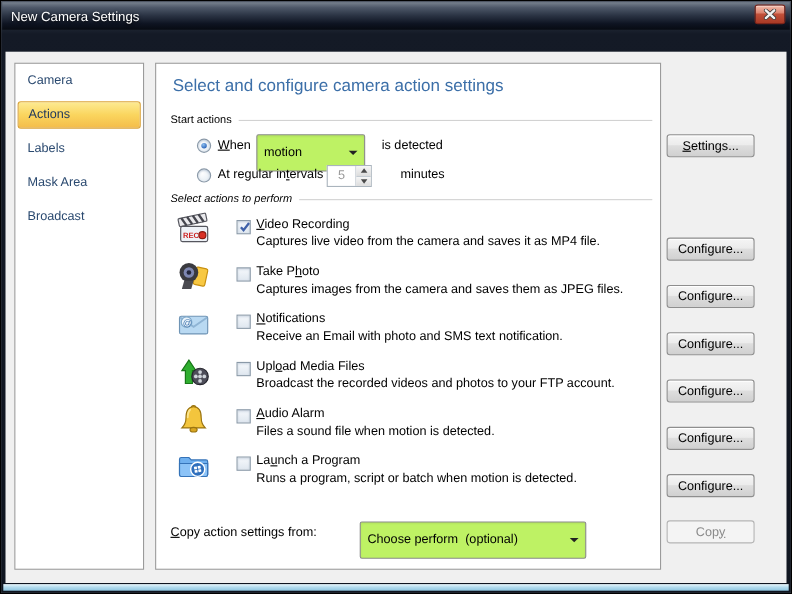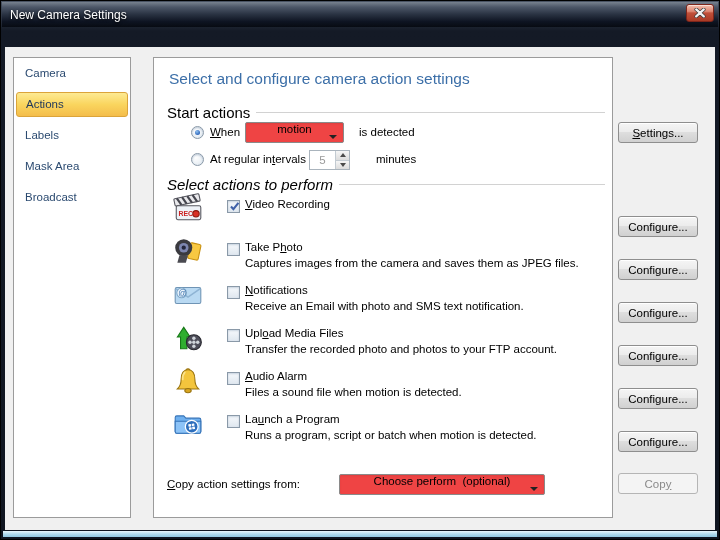--- a/index.html
+++ b/index.html
@@ -26,57 +26,57 @@
   }
   
   .bottom-strip{
     position:absolute;left:2px;right:2px;bottom:2px;height:6px;
     background:linear-gradient(180deg,#eaf7fc 0%,#b5ddef 45%,#8fc6e0 100%);
   }
   
   .content{position:absolute;left:4px;top:26px;right:4px;bottom:9px;background:#f0f0f0;margin-top:20px;}
   .panel{position:absolute;background:#fff;border:1px solid var(--panel-border,#9b9b9b);}
   .panel-side{left:8px;top:10px;width:118px;height:461px;}
-  .panel-main{left:148px;top:10px;width:460px;height:461px;}
+  .panel-main{left:136px;top:10px;width:460px;height:461px;}
   
   .nav{list-style:none;margin:0;padding:0;}
   .nav li{
     height:31px;line-height:31px;padding-left:11px;
     color:var(--nav-text,#2b4a70);font-size:11.5px;cursor:default;
   }
   .nav li.selected{
     height:25px;line-height:23px;margin:3px 2px;padding-left:9px;
     background:linear-gradient(180deg,var(--selected-nav-top,#fdea92) 0%,#fad55e 50%,var(--selected-nav-bottom,#f4bd4b) 100%);
     border:1px solid var(--selected-nav-border,#dba43a);border-radius:3px;color:#233a5c;
   }
   
   .heading{position:absolute;left:15px;top:12px;font-size:15.5px;color:var(--heading-blue,#3c6fa8);}
-  .group-head{position:absolute;left:13px;right:5px;display:flex;align-items:center;font-size:15px;color:#000;}
+  .group-head{position:absolute;left:13px;right:5px;display:flex;align-items:center;font-size:10px;color:#000;}
   .group-head .rule{flex:1;height:1px;background:#d2d2d2;margin-left:6px;margin-right:2px;}
   
   .radio{
     display:inline-block;width:13px;height:13px;border-radius:50%;
     border:1px solid #8a99a8;background:radial-gradient(circle at 35% 30%,#ffffff,#dfe8f0);
     box-shadow:inset 0 1px 2px rgba(20,60,110,.25);position:relative;vertical-align:middle;
   }
   .radio.on::after{
     content:"";position:absolute;left:3px;top:3px;width:5px;height:5px;border-radius:50%;
     background:radial-gradient(circle at 38% 32%,#8ec0f0,var(--radio-dot,#2a62b8) 75%);
   }
   .cb{
     display:inline-block;width:13px;height:13px;
     border:1px solid #8a99a8;background:linear-gradient(180deg,#f6f9fc,#dfe7ef);
     box-shadow:inset 0 1px 2px rgba(20,60,110,.2);position:relative;vertical-align:middle;
   }
   .cb svg{position:absolute;left:0;top:-1px;display:none;}
   .cb.checked svg{display:block;}
   .dropdown{
-    position:absolute;height:21px;border:1px solid #8a8a8a;border-radius:2px;background:#ef4444;
-    display:flex;align-items:center;padding:0 6px;box-shadow:inset 0 1px 2px rgba(0,0,0,.08);
-    white-space:pre;font-size:11.5px;flex-direction:column;
+    position:absolute;height:21px;border:1px solid #8a8a8a;border-radius:2px;background:#bef264;
+    display:flex;align-items:center;padding:16px 6px;box-shadow:inset 0 1px 2px rgba(0,0,0,.08);
+    white-space:pre;font-size:11.5px;
   }
   .dropdown .dd-arrow{margin-left:auto;width:0;height:0;border-left:4px solid transparent;border-right:4px solid transparent;border-top:4px solid #222;}
   .spin{
     position:absolute;width:41px;height:20px;border:1px solid #aab4bd;background:#fff;display:flex;
   }
   .spin .val{flex:1;text-align:center;line-height:18px;color:#9a9a9a;}
   .spin .btns{width:14px;display:flex;flex-direction:column;border-left:1px solid #c3cbd2;}
   .spin .btns > div{flex:1;background:linear-gradient(180deg,#f6f6f6,#dcdcdc);display:flex;align-items:center;justify-content:center;}
   .spin .btns > div:first-child{border-bottom:1px solid #c3cbd2;}
   .tri-up{width:0;height:0;border-left:3px solid transparent;border-right:3px solid transparent;border-bottom:4px solid #4a4a4a;}
@@ -182,20 +182,21 @@
             <text x="6" y="21.5" font-size="6.5" font-weight="bold" fill="#cc2222" font-family="Liberation Sans,sans-serif">REC</text>
             <circle cx="22.5" cy="19.5" r="3" fill="#d93025" stroke="#8a1a10"></circle>
           </svg>
         </span>
         <span class="cb checked a-cb">
             <svg width="13" height="13" viewBox="0 0 13 13">
               <path d="M3 6.5 L5.4 9.2 L10.4 2.8" fill="none" stroke="#3f61a8" stroke-width="2.1"></path>
             </svg>
           </span>
         <span class="a-label"><u>V</u>ideo Recording</span>
+        <span class="a-desc">Captures live video from the camera and saves it as MP4 file.</span>
         <button class="btn a-btn">Configure...</button>
       </div>
 
       <div class="action-row" style="top:182px;">
         <span class="a-icon">
           <svg width="32" height="32" viewBox="0 0 30 30">
             <rect x="16" y="7" width="10" height="15" rx="1.5" fill="#f8c842" stroke="#c89010" transform="rotate(12 21 14)"></rect>
             <circle cx="11" cy="11" r="8" fill="#3a3a3f"></circle>
             <circle cx="11" cy="11" r="4.5" fill="#7d86b0"></circle>
             <circle cx="11" cy="11" r="2" fill="#23263c"></circle>
@@ -230,21 +231,21 @@
             <circle cx="20.5" cy="19" r="7" fill="#4d4d59" stroke="#26262e"></circle>
             <circle cx="20.5" cy="19" r="1.6" fill="#cfd4da"></circle>
             <circle cx="20.5" cy="15.2" r="1.6" fill="#cfd4da"></circle>
             <circle cx="20.5" cy="22.8" r="1.6" fill="#cfd4da"></circle>
             <circle cx="16.9" cy="19" r="1.6" fill="#cfd4da"></circle>
             <circle cx="24.1" cy="19" r="1.6" fill="#cfd4da"></circle>
           </svg>
         </span>
         <span class="cb a-cb"></span>
         <span class="a-label">Upl<u>o</u>ad Media Files</span>
-        <span class="a-desc">Transfer the recorded photo and photos to your FTP account.</span>
+        <span class="a-desc">Broadcast the recorded videos and photos to your FTP account.</span>
         <button class="btn a-btn">Configure...</button>
       </div>
 
       <div class="action-row" style="top:311px;">
         <span class="a-icon">
           <svg width="32" height="32" viewBox="0 0 30 30">
             <circle cx="15" cy="5.5" r="2" fill="#e7b83a" stroke="#9a7410"></circle>
             <path d="M15 4.5 C9.5 4.5 8.5 10 8.5 14 C8.5 18.5 6.5 21 5 22.5 L25 22.5 C23.5 21 21.5 18.5 21.5 14 C21.5 10 20.5 4.5 15 4.5 Z" fill="#f3c53d" stroke="#9a7410"></path>
             <path d="M12 7 C10.5 8.5 10 11 10 13.5" fill="none" stroke="#fbe48e" stroke-width="1.6" stroke-linecap="round"></path>
             <ellipse cx="15" cy="24" rx="3" ry="2" fill="#d8a520" stroke="#9a7410"></ellipse>

